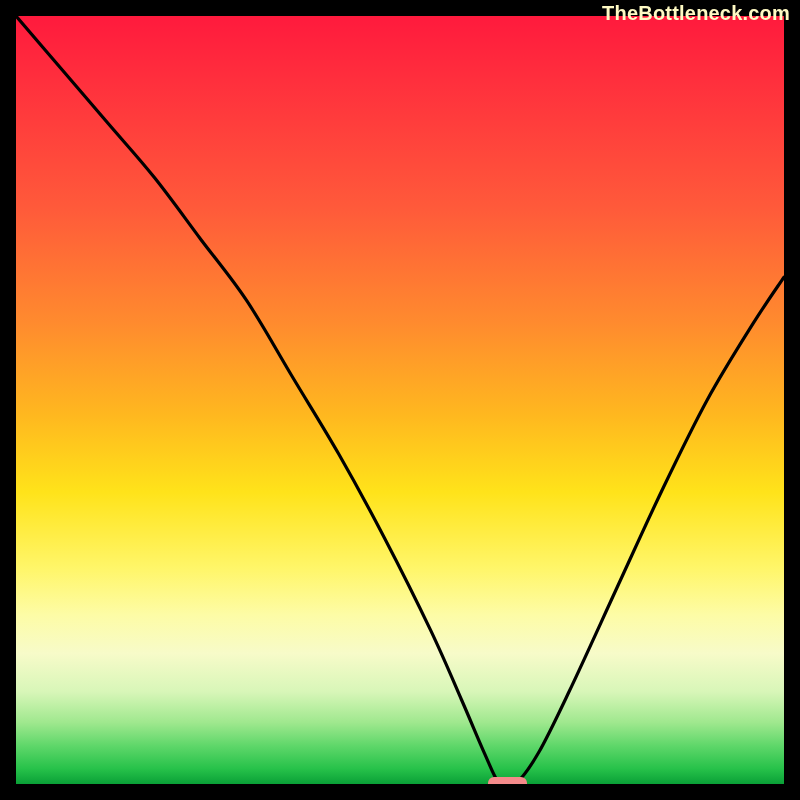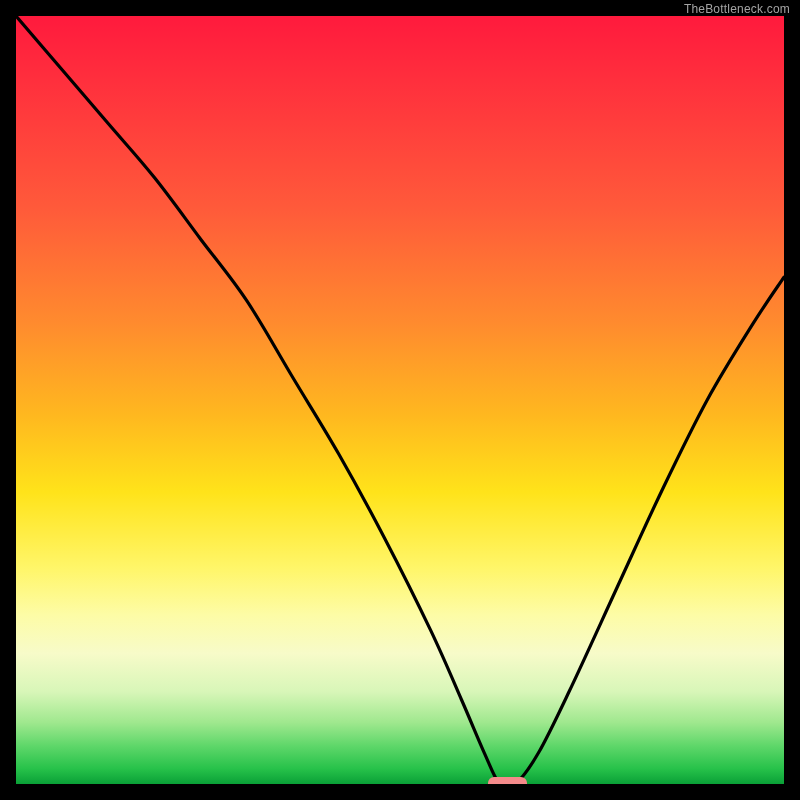--- a/index.html
+++ b/index.html
@@ -62,23 +62,23 @@
   .marker {
     position: absolute;
     border-radius: 10px;
     background: #f48a8a;
     height: 12px;
   }
   .watermark {
     position: absolute;
     top: 2px;
     right: 10px;
-    color: #a3a3a3;
-    font-size: 12px;
-    font-weight: 400;
+    color: #fef9c3;
+    font-size: 20px;
+    font-weight: 700;
     letter-spacing: 0.2px;
   }
 </style>
 </head>
 <body>
 
 <div class="frame">
   <div class="plot">
     <div class="gradient"></div>
 

